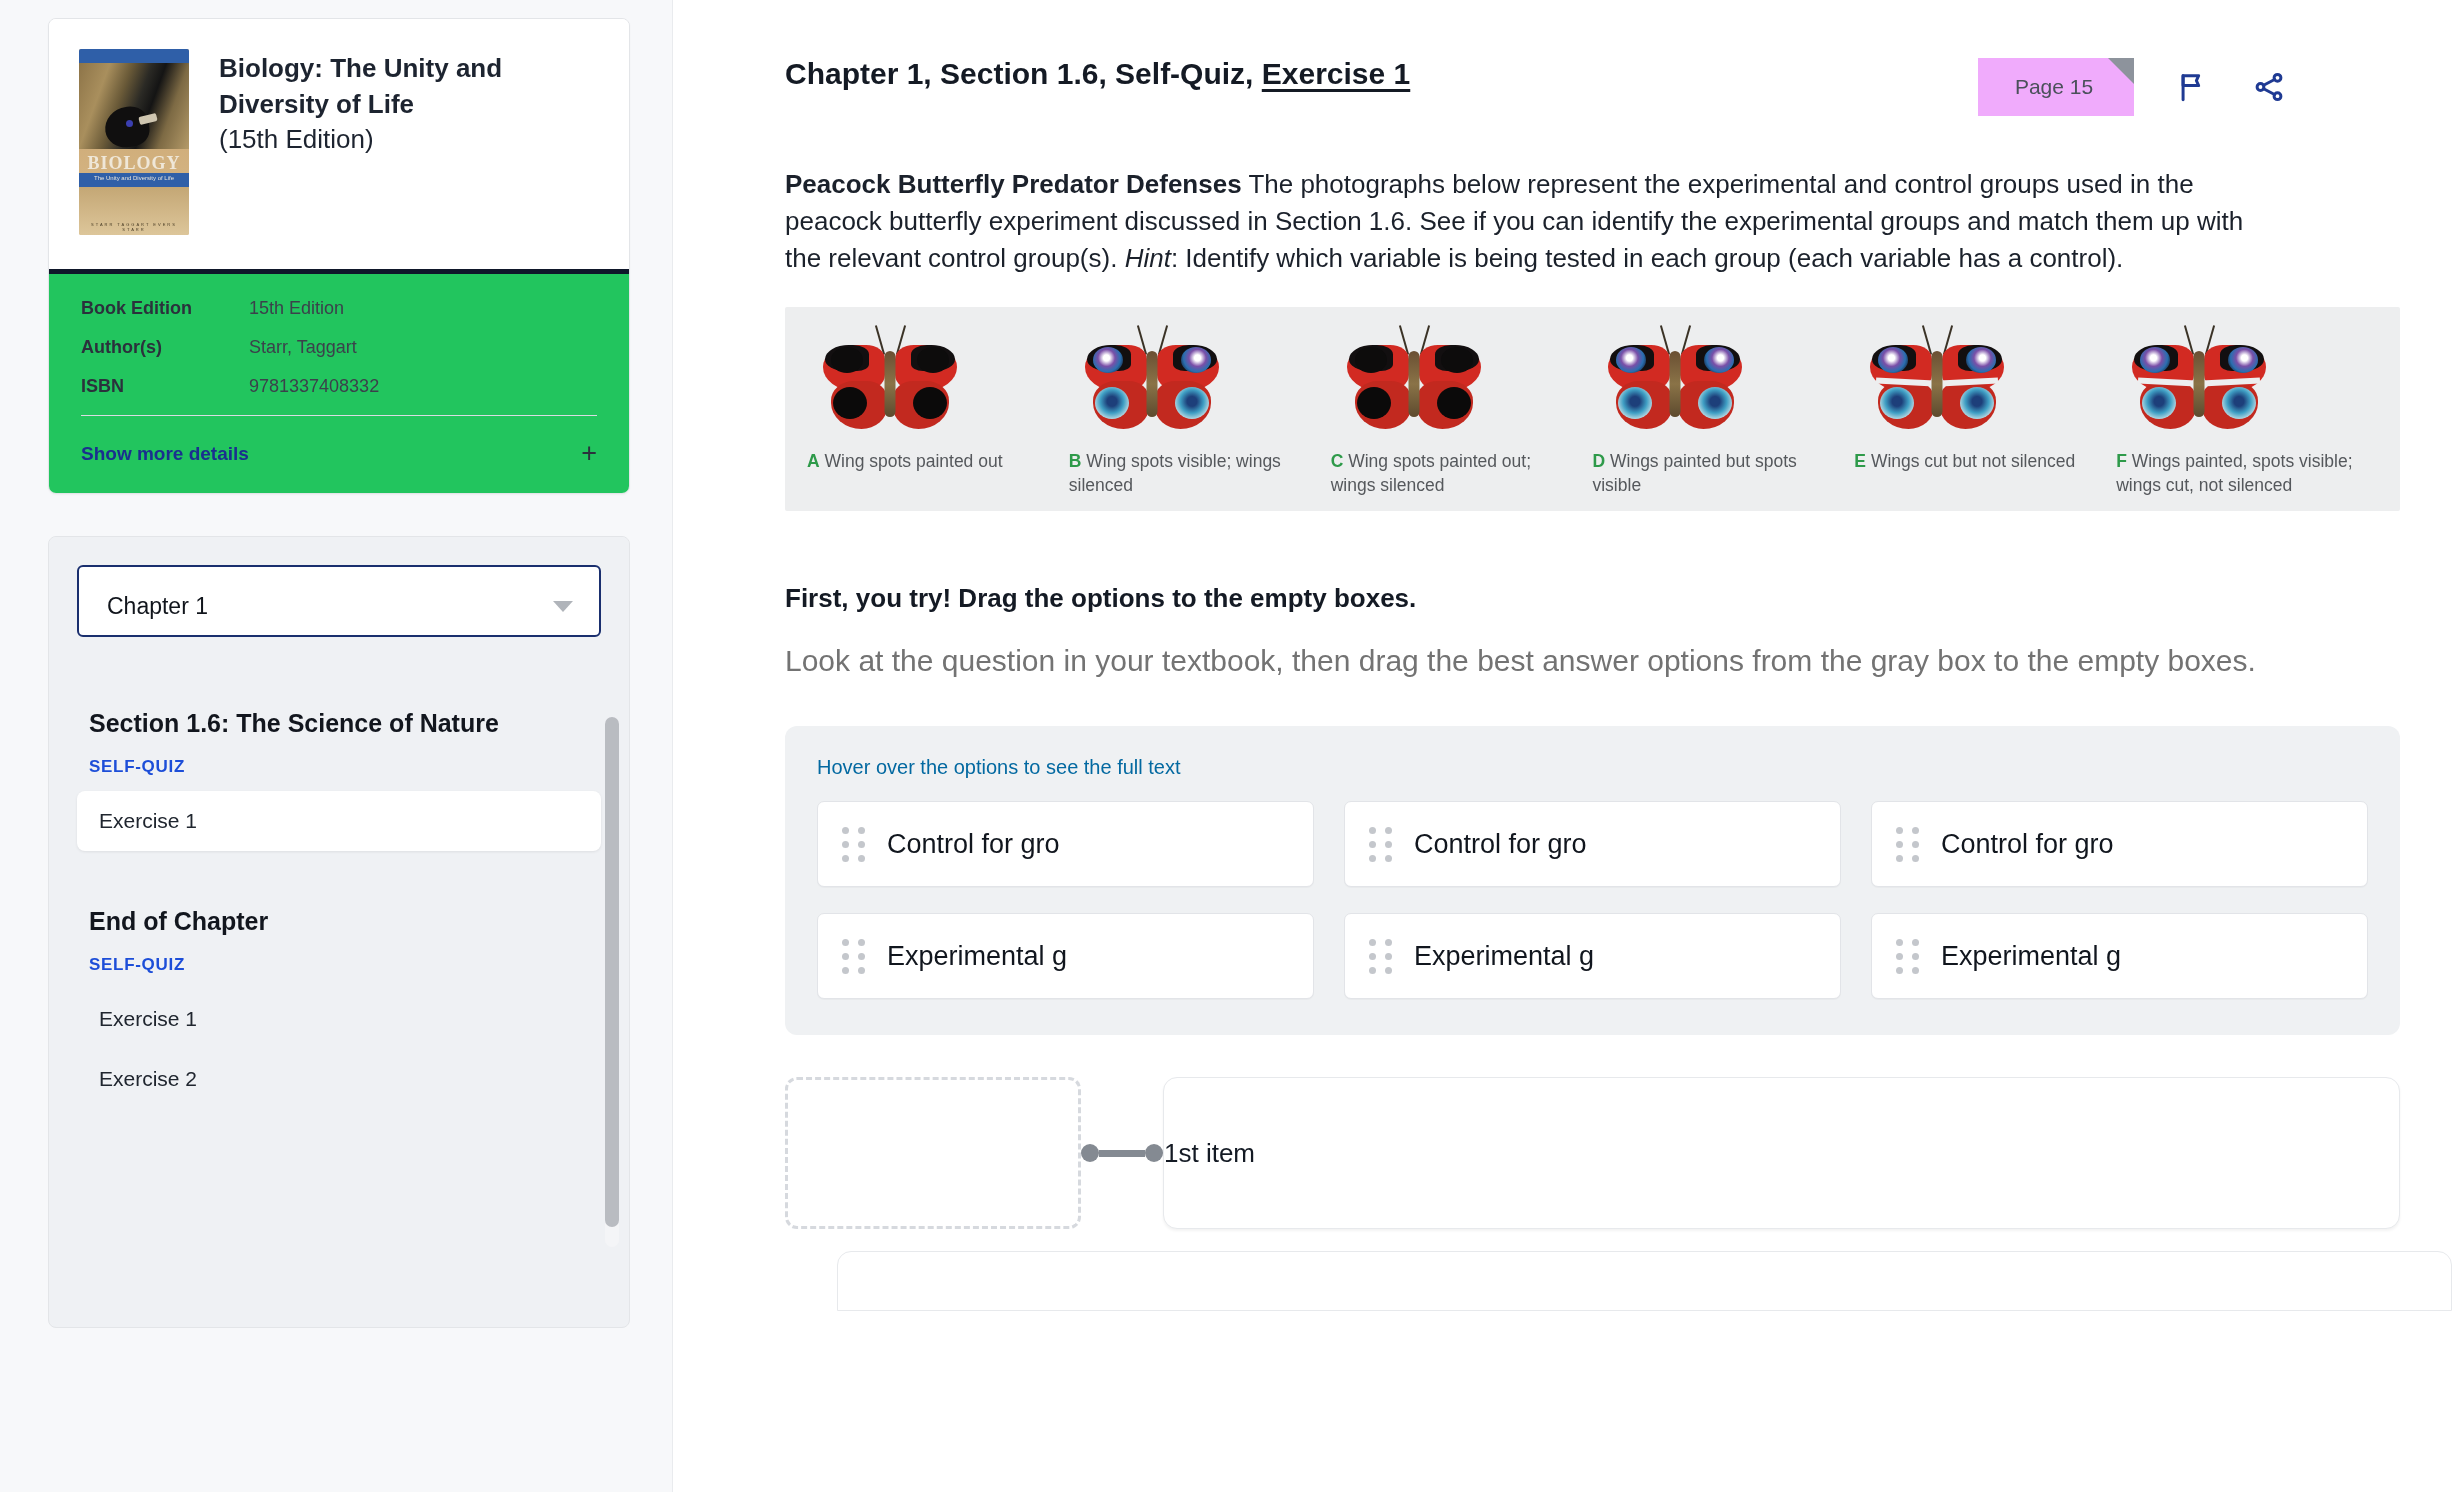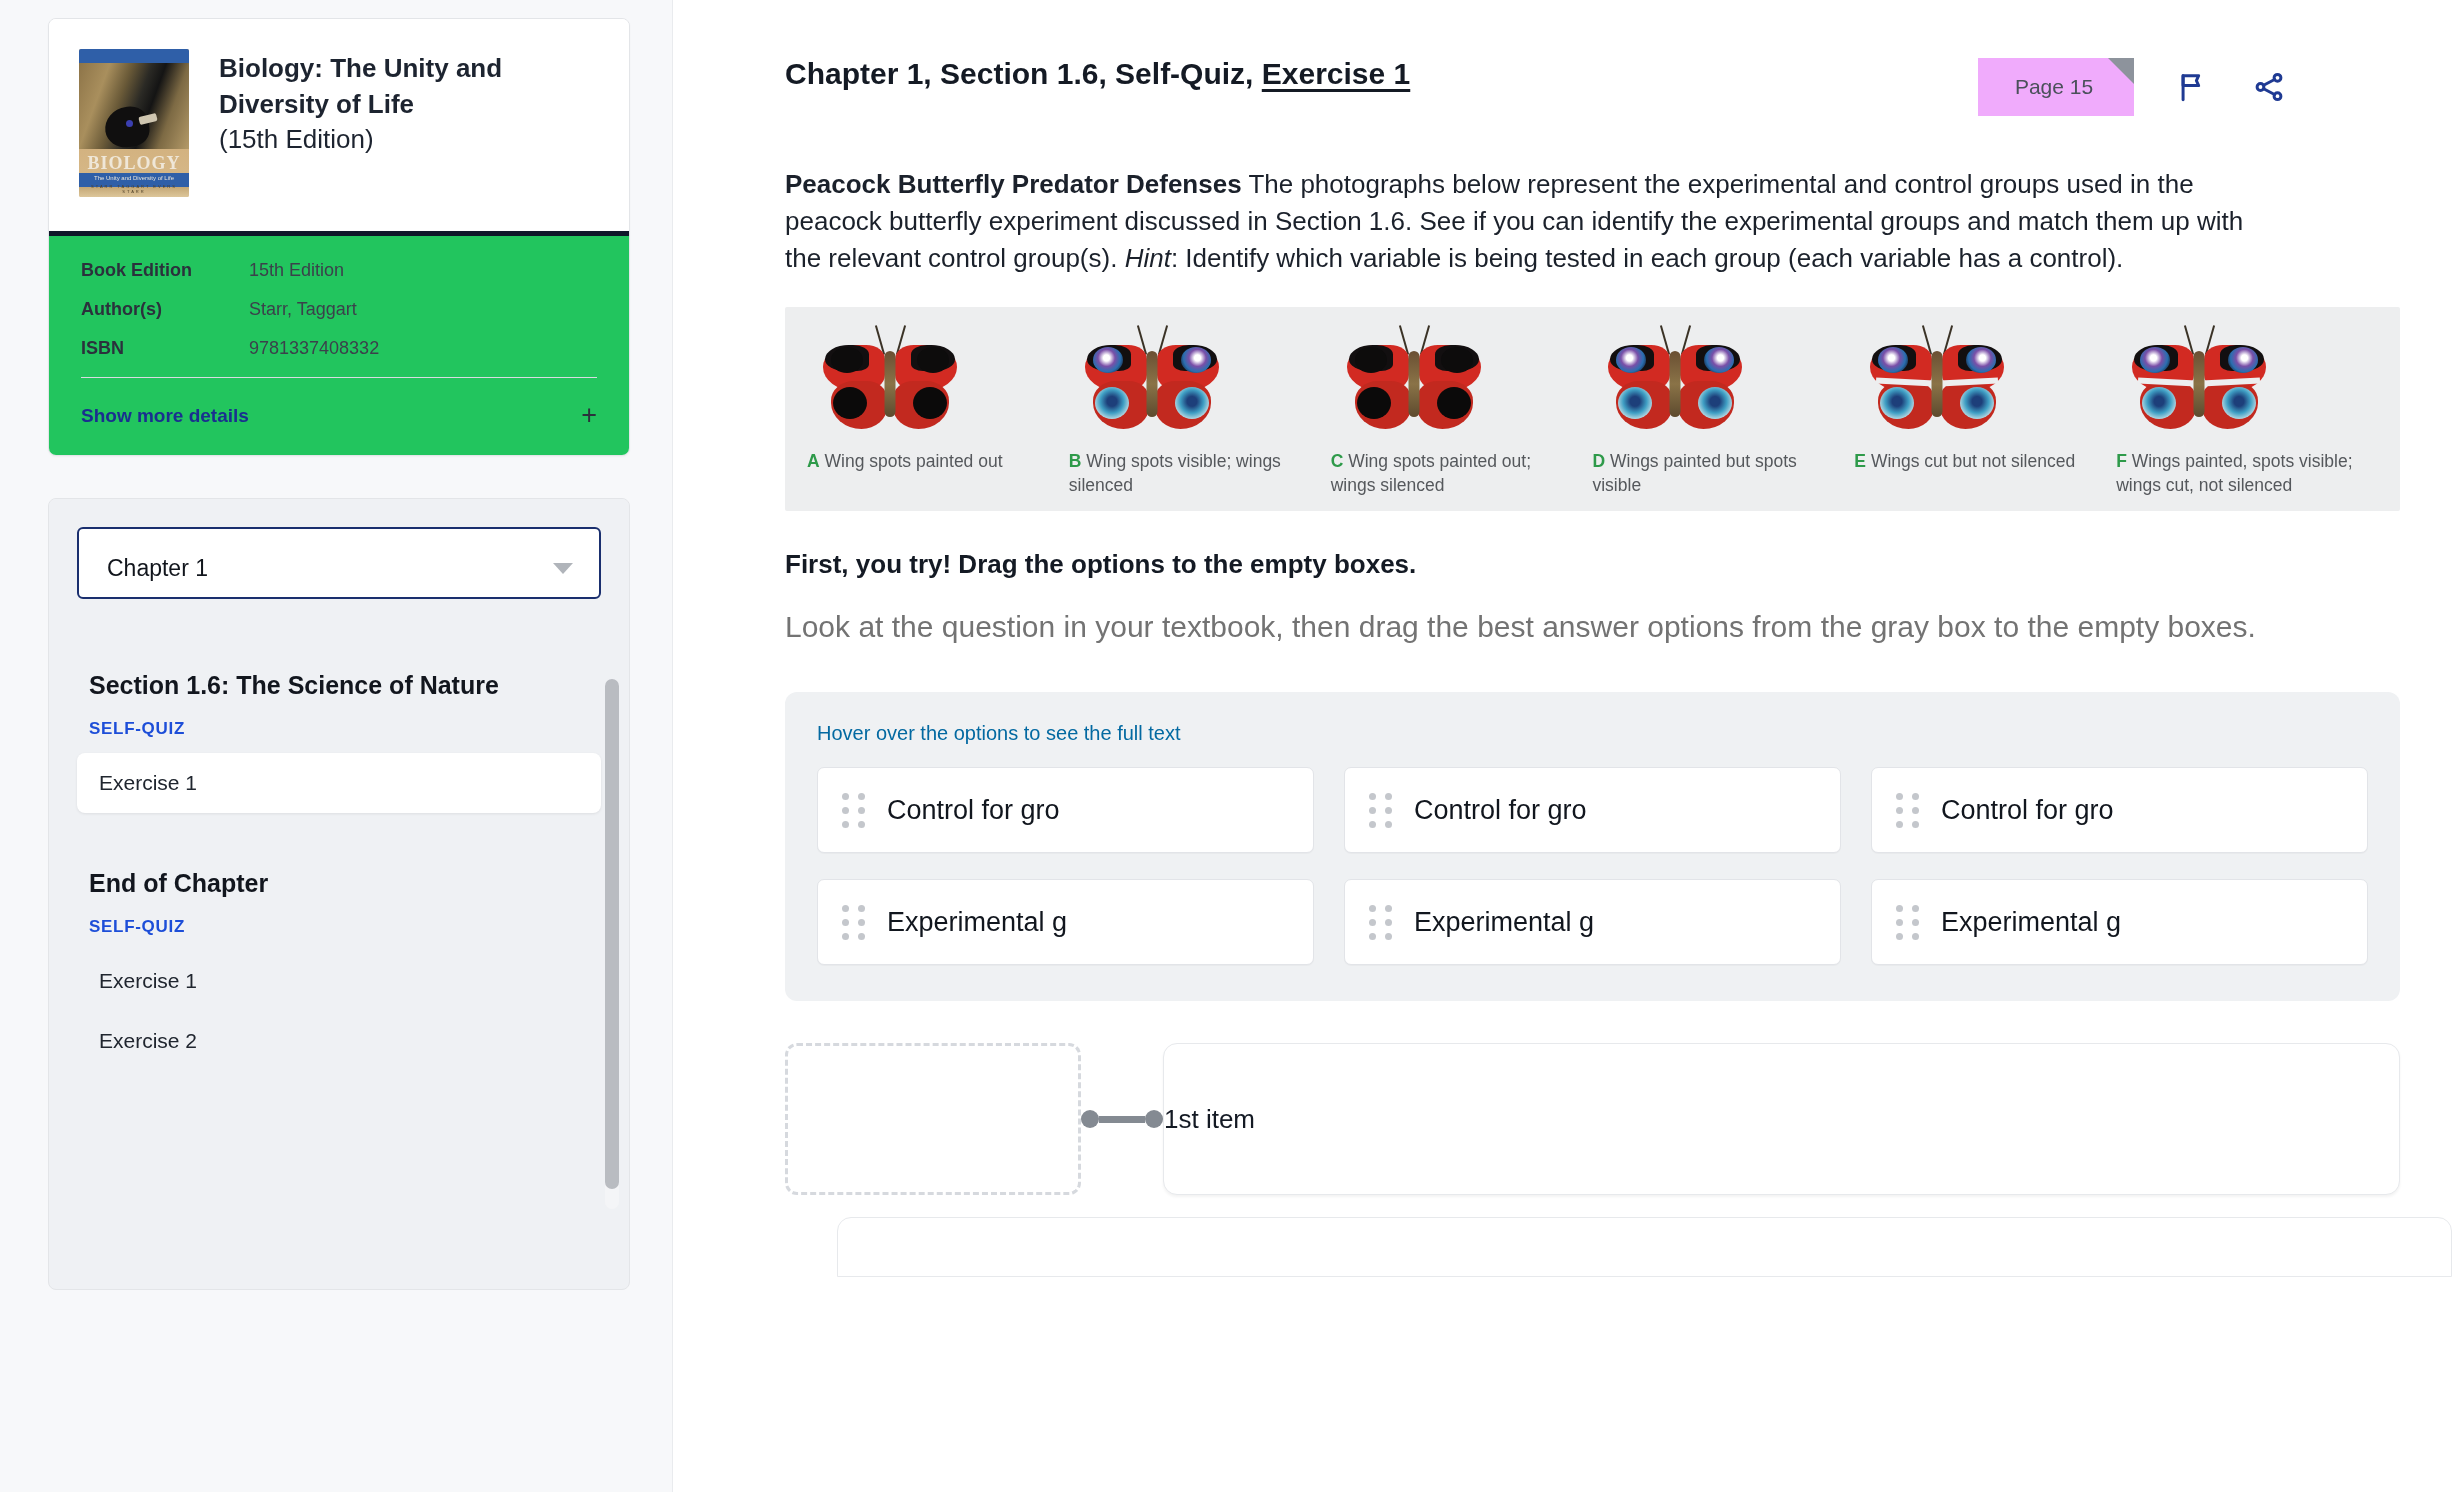--- a/index.html
+++ b/index.html
@@ -20,21 +20,21 @@
   }
   .book-card {
     background: #ffffff;
     border: 1px solid #e3e5e8;
     border-radius: 8px;
     overflow: hidden;
     box-shadow: 0 1px 2px rgba(0,0,0,.04);
   }
   .book-top { display: flex; padding: 30px 30px 34px 30px; gap: 30px; background:#fff; }
   .book-cover {
-    width: 110px; height: 148px; flex: 0 0 110px;
+    width: 110px; height: 186px; flex: 0 0 110px;
     border-radius: 2px; position: relative; overflow: hidden;
     background: linear-gradient(#c8a06a, #d8bb8b);
   }
   .bc-top-band { position:absolute; top:0; left:0; right:0; height:14px; background:#2f5fa8; }
   .bc-photo { position:absolute; top:14px; left:0; right:0; height:86px;
      background: linear-gradient(110deg,#8d7448 0%,#a98f5d 22%,#6a5a38 38%,#2b2a25 52%,#141414 62%,#7d6a44 78%,#b49a68 100%); }
   .bc-bird { position:absolute; left:26px; top:44px; width:44px; height:40px; background:#100f0f;
      border-radius: 60% 48% 44% 52%; transform: rotate(-8deg); }
   .bc-beak { position:absolute; left:60px; top:52px; width:18px; height:8px; background:#cfc6b0;
      border-radius:2px; transform:rotate(-14deg); }
@@ -143,21 +143,21 @@
   .eyeU-r { right:14px; top:16px; width:30px;height:26px; background:radial-gradient(circle at 55% 42%, #ffffff 14%, #7a4fa8 38%, #2a6fb0 62%, #15233a 85%); }
   .eyeL-l { left:16px; top:56px; width:34px;height:32px; background:radial-gradient(circle at 50% 45%, #1d3f7a 20%, #3f9fc4 48%, #cfe4e8 78%, #9aaeb0 95%); }
   .eyeL-r { right:16px; top:56px; width:34px;height:32px; background:radial-gradient(circle at 50% 45%, #1d3f7a 20%, #3f9fc4 48%, #cfe4e8 78%, #9aaeb0 95%); }
   .blackU-l { left:14px; top:16px; width:32px;height:26px; background:#0d0c0c; }
   .blackU-r { right:14px; top:16px; width:32px;height:26px; background:#0d0c0c; }
   .blackL-l { left:16px; top:56px; width:34px;height:32px; background:#0b0a0a; }
   .blackL-r { right:16px; top:56px; width:34px;height:32px; background:#0b0a0a; }
   .cut-l { position:absolute; left:12px; top:48px; width:58px; height:6px; background:#edeeef; transform:rotate(3deg); }
   .cut-r { position:absolute; right:12px; top:48px; width:58px; height:6px; background:#edeeef; transform:rotate(-3deg); }
 
-  .try-title { font-size:26px; font-weight:700; color:#141a24; margin-top: 38px; }
+  .try-title { font-size:26px; font-weight:700; color:#141a24; margin-top: 72px; }
   .try-sub { font-size:30px; color:#737373; margin-top: 30px; }
 
   .drag-panel { margin-top: 48px; background:#eff1f3; border-radius:12px;
      padding: 30px 32px 36px 32px; width: 1615px; }
   .drag-hint { font-size:20px; color:#0369a1; margin-bottom: 22px; }
   .drag-grid { display:grid; grid-template-columns: repeat(3, 1fr); gap: 26px 30px; }
   .drag-chip { background:#fff; border:1px solid #e2e4e8; border-radius:7px; height:86px;
      display:flex; align-items:center; padding: 0 24px; gap: 22px; overflow:hidden;
      white-space:nowrap; cursor:grab; box-shadow:0 1px 1px rgba(0,0,0,.03); }
   .grip { display:grid; grid-template-columns: repeat(2, 7px); gap: 7px 9px; flex:0 0 auto; }

